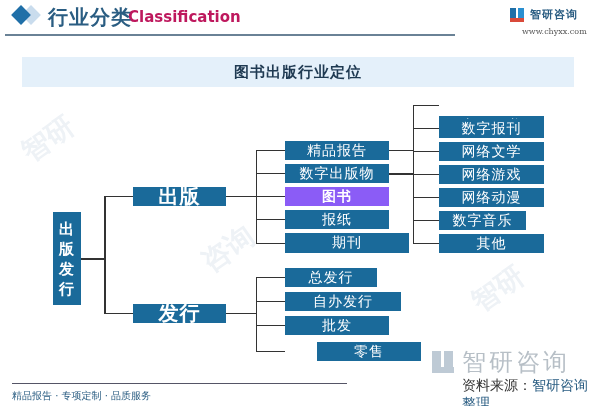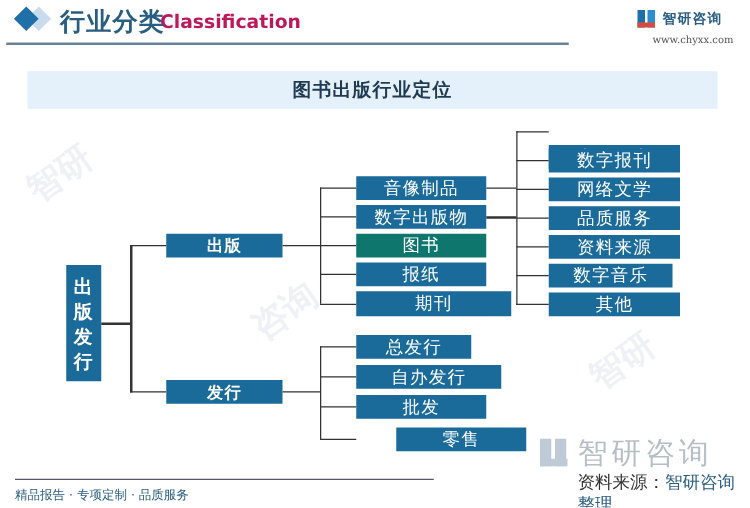--- a/index.html
+++ b/index.html
@@ -13,23 +13,23 @@
   .logo-wrap{left:510px;top:7px;display:flex;align-items:center;}
   .logo-icon{width:14px;height:14px;position:relative;margin-right:6px;}
   .logo-icon .a{position:absolute;left:0;top:0;width:6px;height:14px;background:#1f6fa8;}
   .logo-icon .b{position:absolute;left:8px;top:0;width:6px;height:14px;background:#2a8fd0;}
   .logo-icon .c{position:absolute;left:0;top:10px;width:14px;height:4px;background:#d94a3a;}
   .logo-text{font-size:11px;font-weight:bold;color:#2a5d82;letter-spacing:1px;}
   .logo-url{left:522px;top:27px;font-size:8px;color:#555;font-family:"DejaVu Serif",serif;}
   .header-bar{left:22px;top:57px;width:552px;height:30px;background:#e4f0fa;display:flex;align-items:center;justify-content:center;}
   .header-text{font-size:15px;font-weight:bold;color:#1f3a52;letter-spacing:1px;font-family:"DejaVu Serif",serif;}
   .node{position:absolute;background:#1a6a9a;color:#ffffff;display:flex;align-items:center;justify-content:center;font-size:14px;box-sizing:border-box;letter-spacing:1px;}
-  .node.hl{background:#0f766e;}
+  .node.hl{background:#8b5cf6;font-weight:bold;}
   .node.root{flex-direction:column;font-size:15px;font-weight:bold;line-height:20px;}
-  .node.l1{font-weight:bold;font-size:13px;}
+  .node.l1{font-weight:bold;font-size:20px;}
   .ln{position:absolute;background:#333;}
   .bottom-line{left:12px;top:383px;width:335px;height:1px;background:#556;}
   .footer-left{left:12px;top:389px;font-size:10px;color:#2a5d82;}
   .footer-logo{left:432px;top:346px;display:flex;align-items:center;opacity:0.55;}
   .footer-logo .logo-icon{width:22px;height:22px;margin-right:8px;}
   .footer-logo .logo-icon .a{width:9px;height:22px;background:#8aa0b4;}
   .footer-logo .logo-icon .b{left:12px;width:9px;height:22px;background:#8aa0b4;}
   .footer-logo .logo-icon .c{top:16px;width:22px;height:6px;background:#8aa0b4;}
   .footer-logo-text{font-size:24px;color:#7d8c99;letter-spacing:3px;}
   .source{left:462px;top:377px;font-size:14px;color:#333;}
@@ -96,32 +96,32 @@
 <div class="node root" style="left:53px;top:212px;width:28px;height:93px;">
   <span>出</span>
   <span>版</span>
   <span>发</span>
   <span>行</span>
 </div>
 
 <div class="node l1" style="left:133px;top:187px;width:93px;height:19px;">出版</div>
 <div class="node l1" style="left:133px;top:304px;width:93px;height:19px;">发行</div>
 
-<div class="node" style="left:285px;top:141px;width:104px;height:19px;">音像制品</div>
+<div class="node" style="left:285px;top:141px;width:104px;height:19px;">精品报告</div>
 <div class="node" style="left:285px;top:164px;width:104px;height:19px;">数字出版物</div>
 <div class="node hl" style="left:285px;top:187px;width:104px;height:19px;">图书</div>
 <div class="node" style="left:285px;top:210px;width:104px;height:19px;">报纸</div>
 <div class="node" style="left:285px;top:233px;width:124px;height:20px;">期刊</div>
 
 <div class="node" style="left:439px;top:96px;width:105px;height:19px;margin-top:20px;">电子图书</div>
 <div class="node" style="left:439px;top:119px;width:105px;height:19px;">数字报刊</div>
 <div class="node" style="left:439px;top:142px;width:105px;height:19px;">网络文学</div>
-<div class="node" style="left:439px;top:165px;width:105px;height:19px;">品质服务</div>
-<div class="node" style="left:439px;top:188px;width:105px;height:19px;">资料来源</div>
-<div class="node" style="left:439px;top:211px;width:99px;height:19px;">数字音乐</div>
+<div class="node" style="left:439px;top:165px;width:105px;height:19px;">网络游戏</div>
+<div class="node" style="left:439px;top:188px;width:105px;height:19px;">网络动漫</div>
+<div class="node" style="left:439px;top:211px;width:87px;height:19px;">数字音乐</div>
 <div class="node" style="left:439px;top:234px;width:105px;height:19px;">其他</div>
 
 <div class="node" style="left:285px;top:268px;width:92px;height:19px;">总发行</div>
 <div class="node" style="left:285px;top:292px;width:116px;height:19px;">自办发行</div>
 <div class="node" style="left:285px;top:316px;width:104px;height:19px;">批发</div>
 <div class="node" style="left:285px;top:342px;width:104px;height:19px;margin-left:32px;">零售</div>
 
 <div class="abs footer-logo">
   <div class="logo-icon">
       <div class="a"></div>

